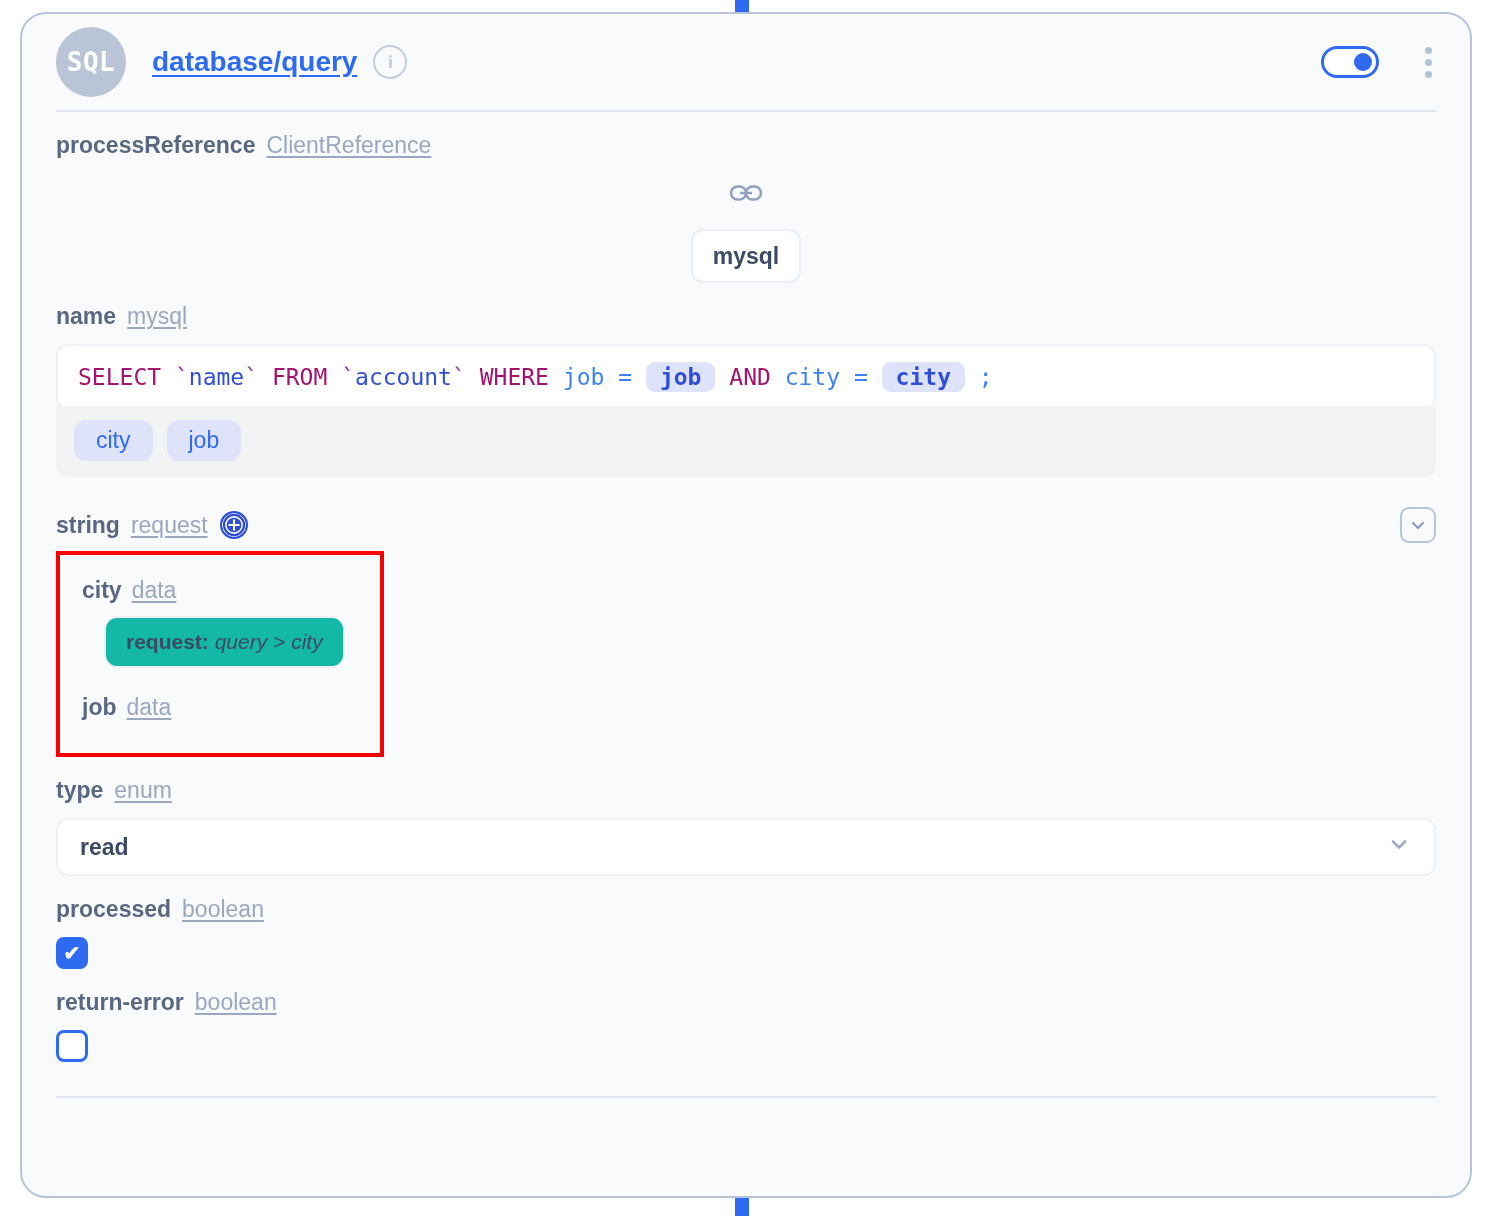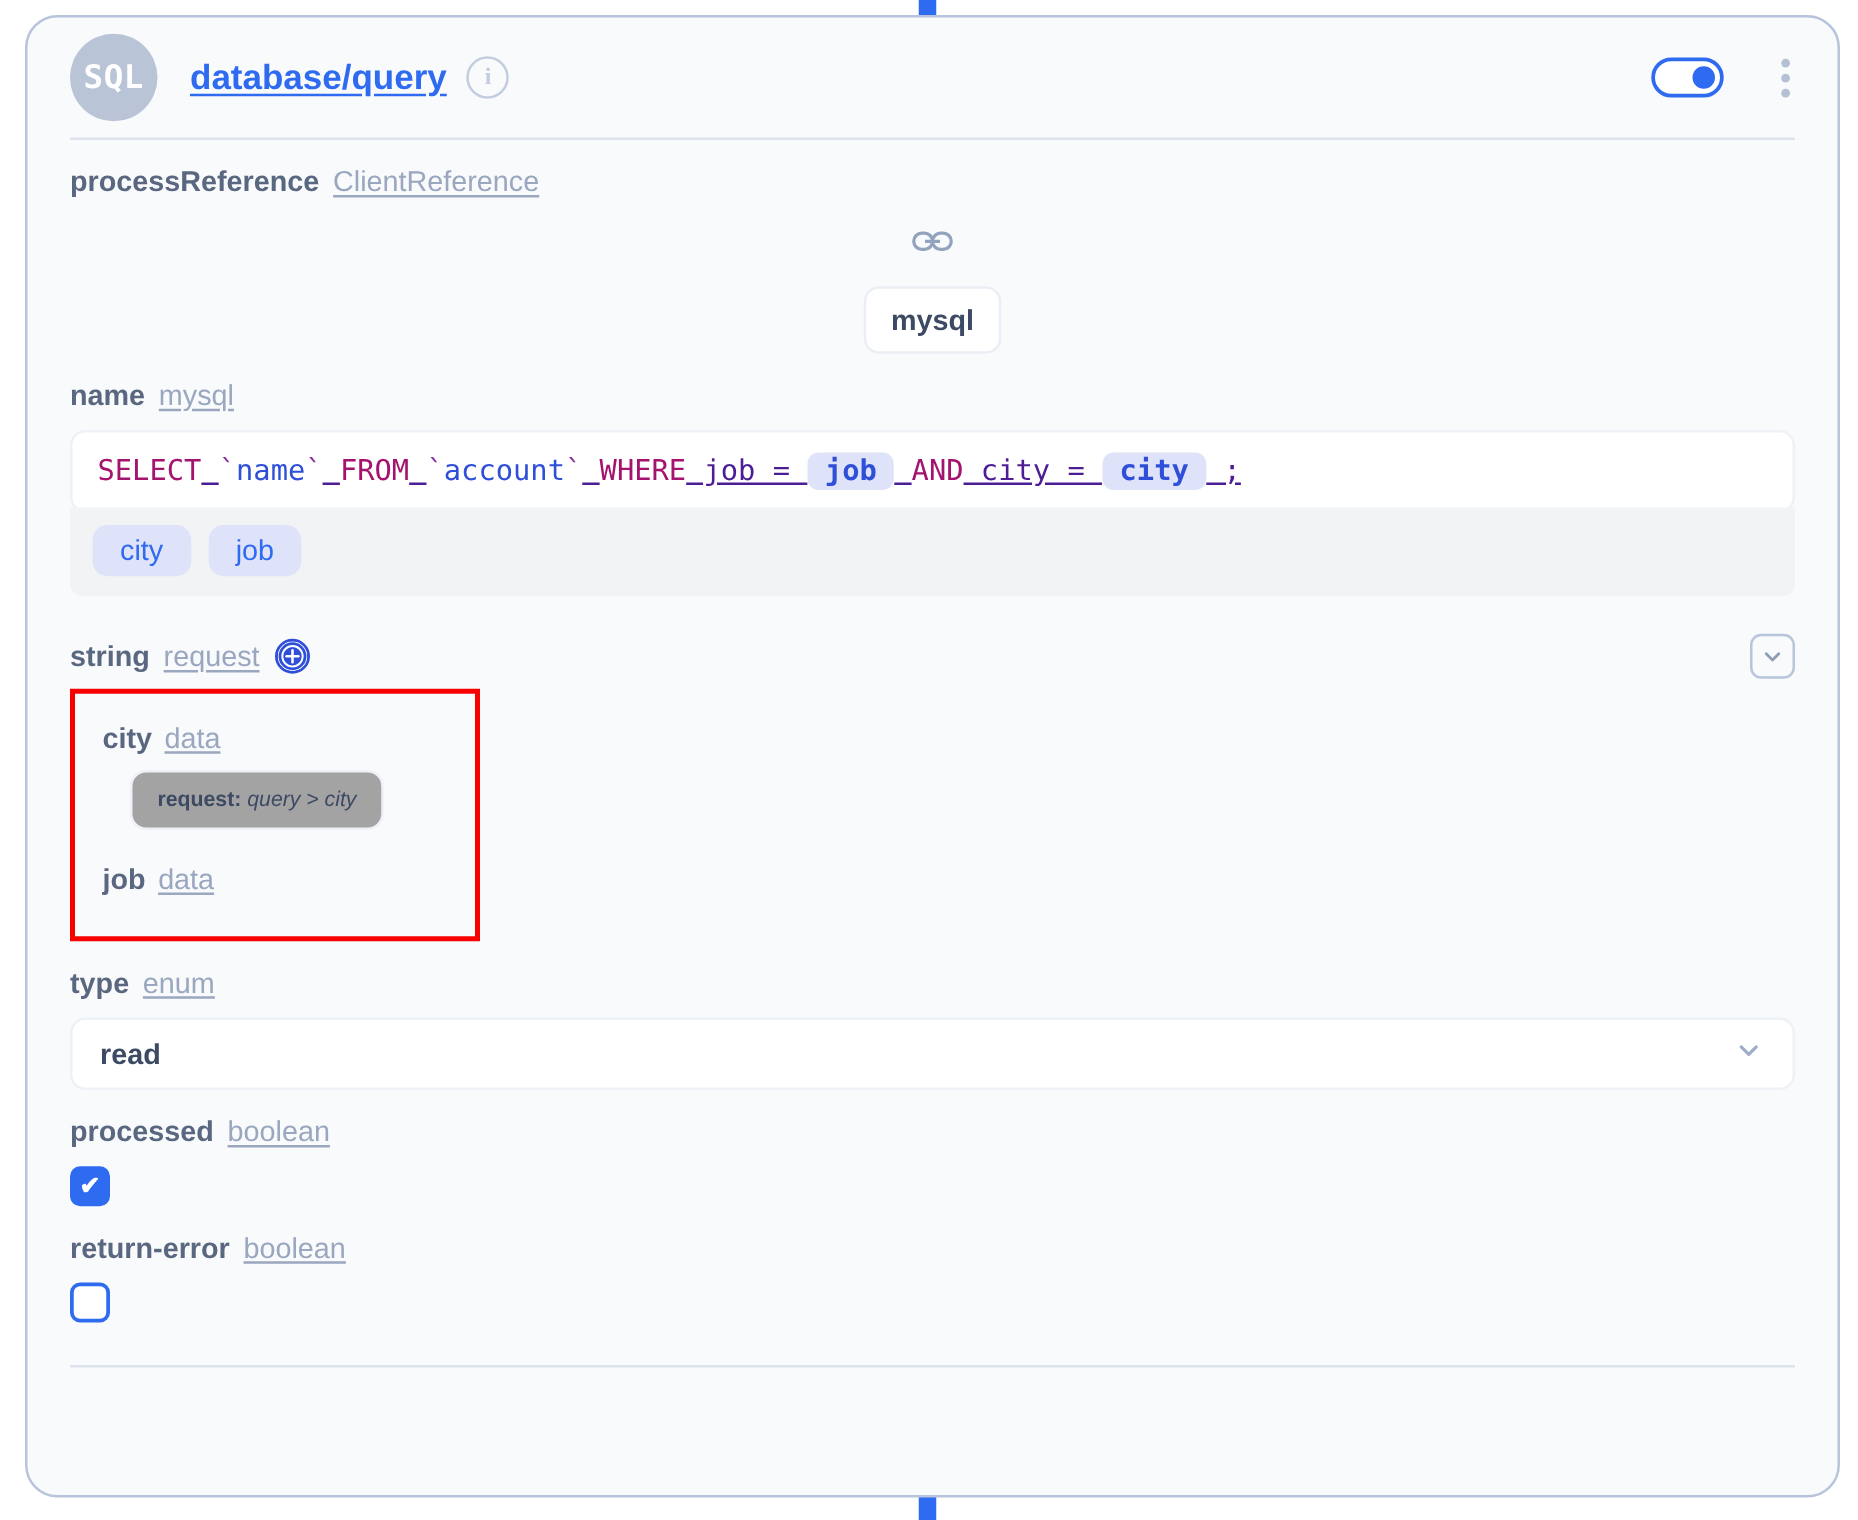--- a/index.html
+++ b/index.html
@@ -122,21 +122,21 @@
     border-radius: 12px;
     padding: 16px 20px;
     font-family: "DejaVu Sans Mono", monospace;
     font-size: 23px;
     white-space: nowrap;
     cursor: text;
   }
   .kw { color: #a4136e; }
   .tick { color: #8b2fa0; }
   .ident { color: #2f4fd8; }
-  .plain { color: #4c1d95; text-decoration: underline; }
+  .plain { color: #3b82f6; }
   .var-pill {
     display: inline-block;
     background: #dfe3fa;
     color: #2f4fd8;
     border-radius: 9px;
     padding: 2px 14px;
     font-weight: 700;
   }
   .chips-strip {
     background: #f2f3f5;
@@ -179,27 +179,27 @@
     margin-top: 8px;
     padding: 16px 18px 20px 18px;
   }
   .param-name {
     display: flex; align-items: baseline; gap: 10px;
     margin: 6px 0 12px 4px;
   }
   .param-name .name { font-size: 23px; font-weight: 700; color: #5a6780; }
   .param-name .type { font-size: 23px; color: #9aa7bf; text-decoration: underline; text-underline-offset: 3px; }
   .param-pill {
-    background: #a3a3a3;
+    background: #14b8a6;
     border: 2px solid #eef1f6;
     border-radius: 13px;
     padding: 12px 20px;
     margin: 0 0 20px 26px;
     display: inline-block;
-    font-size: 17px; color: #3c4a63;
+    font-size: 21px; color: #3c4a63;
     cursor: pointer;
   }
   .param-pill .k { font-weight: 700; }
   .param-pill .v { font-style: italic; }
 
   
   .select-box {
     height: 58px;
     background: #ffffff;
     border: 2px solid #eef1f6;

